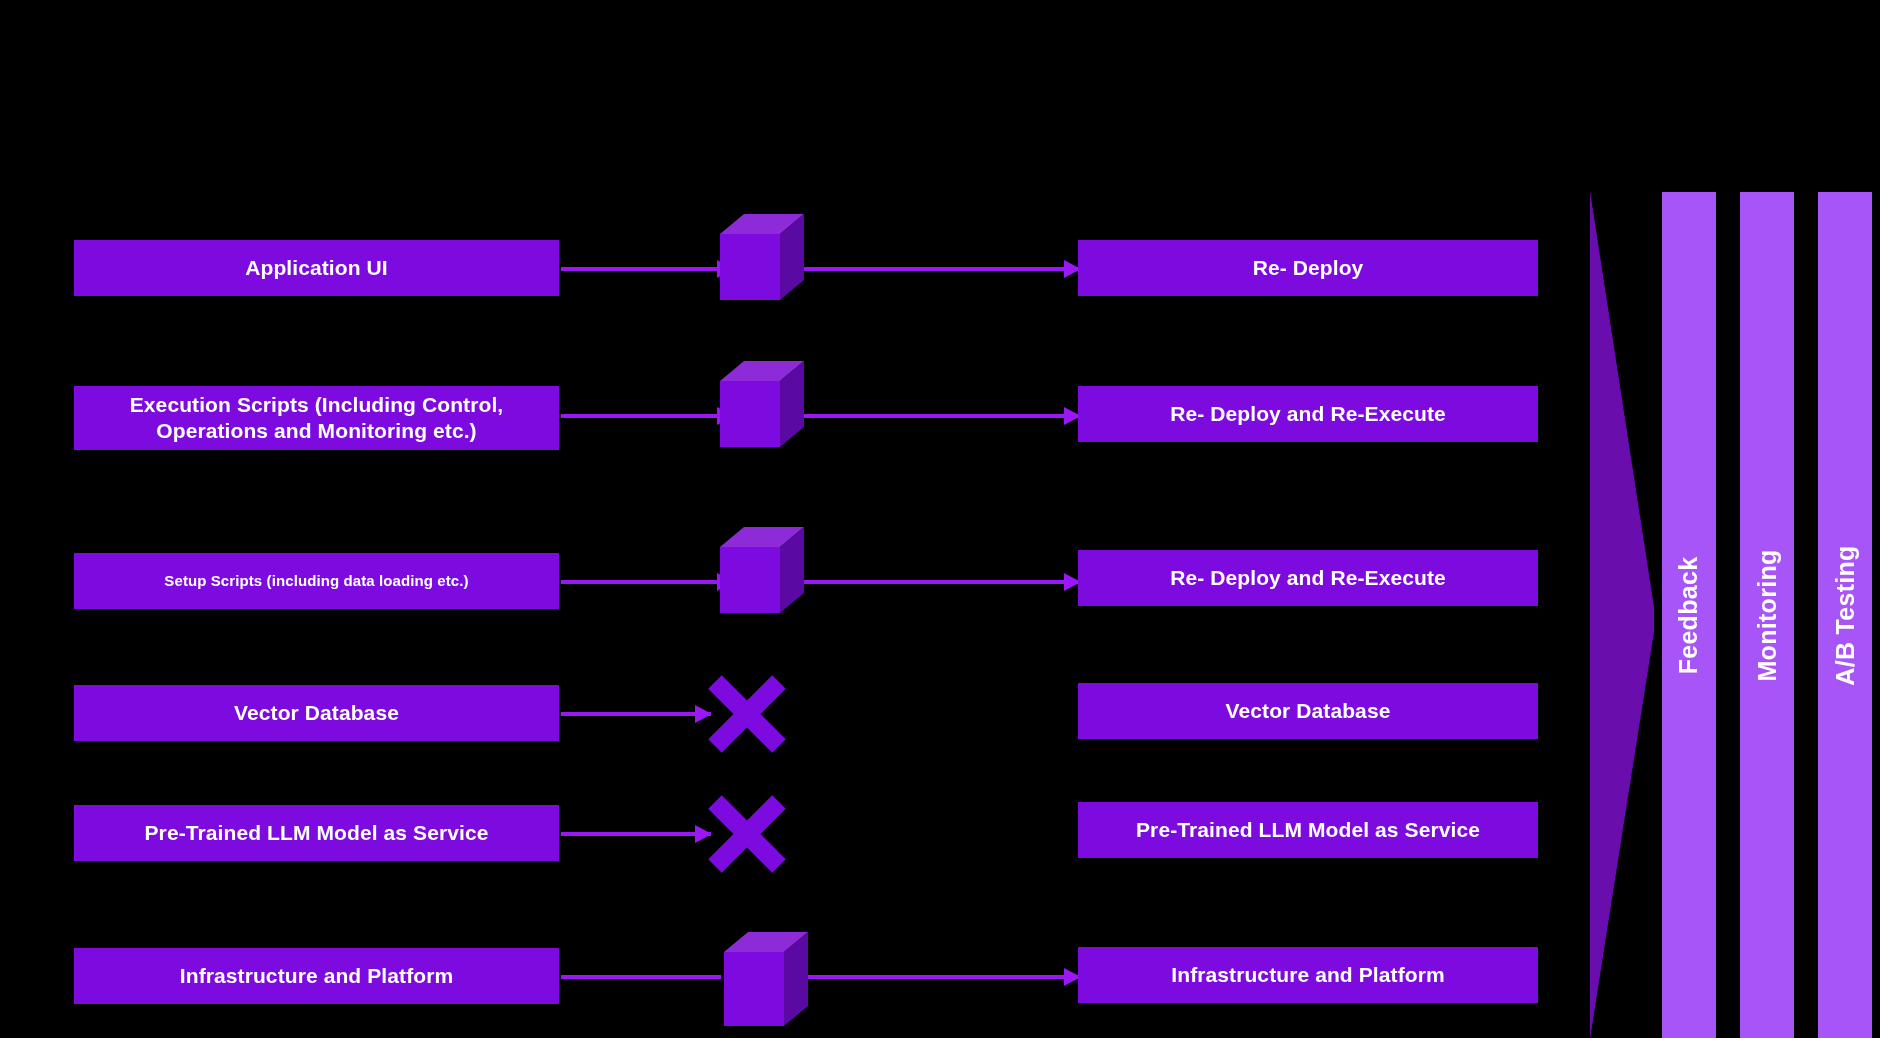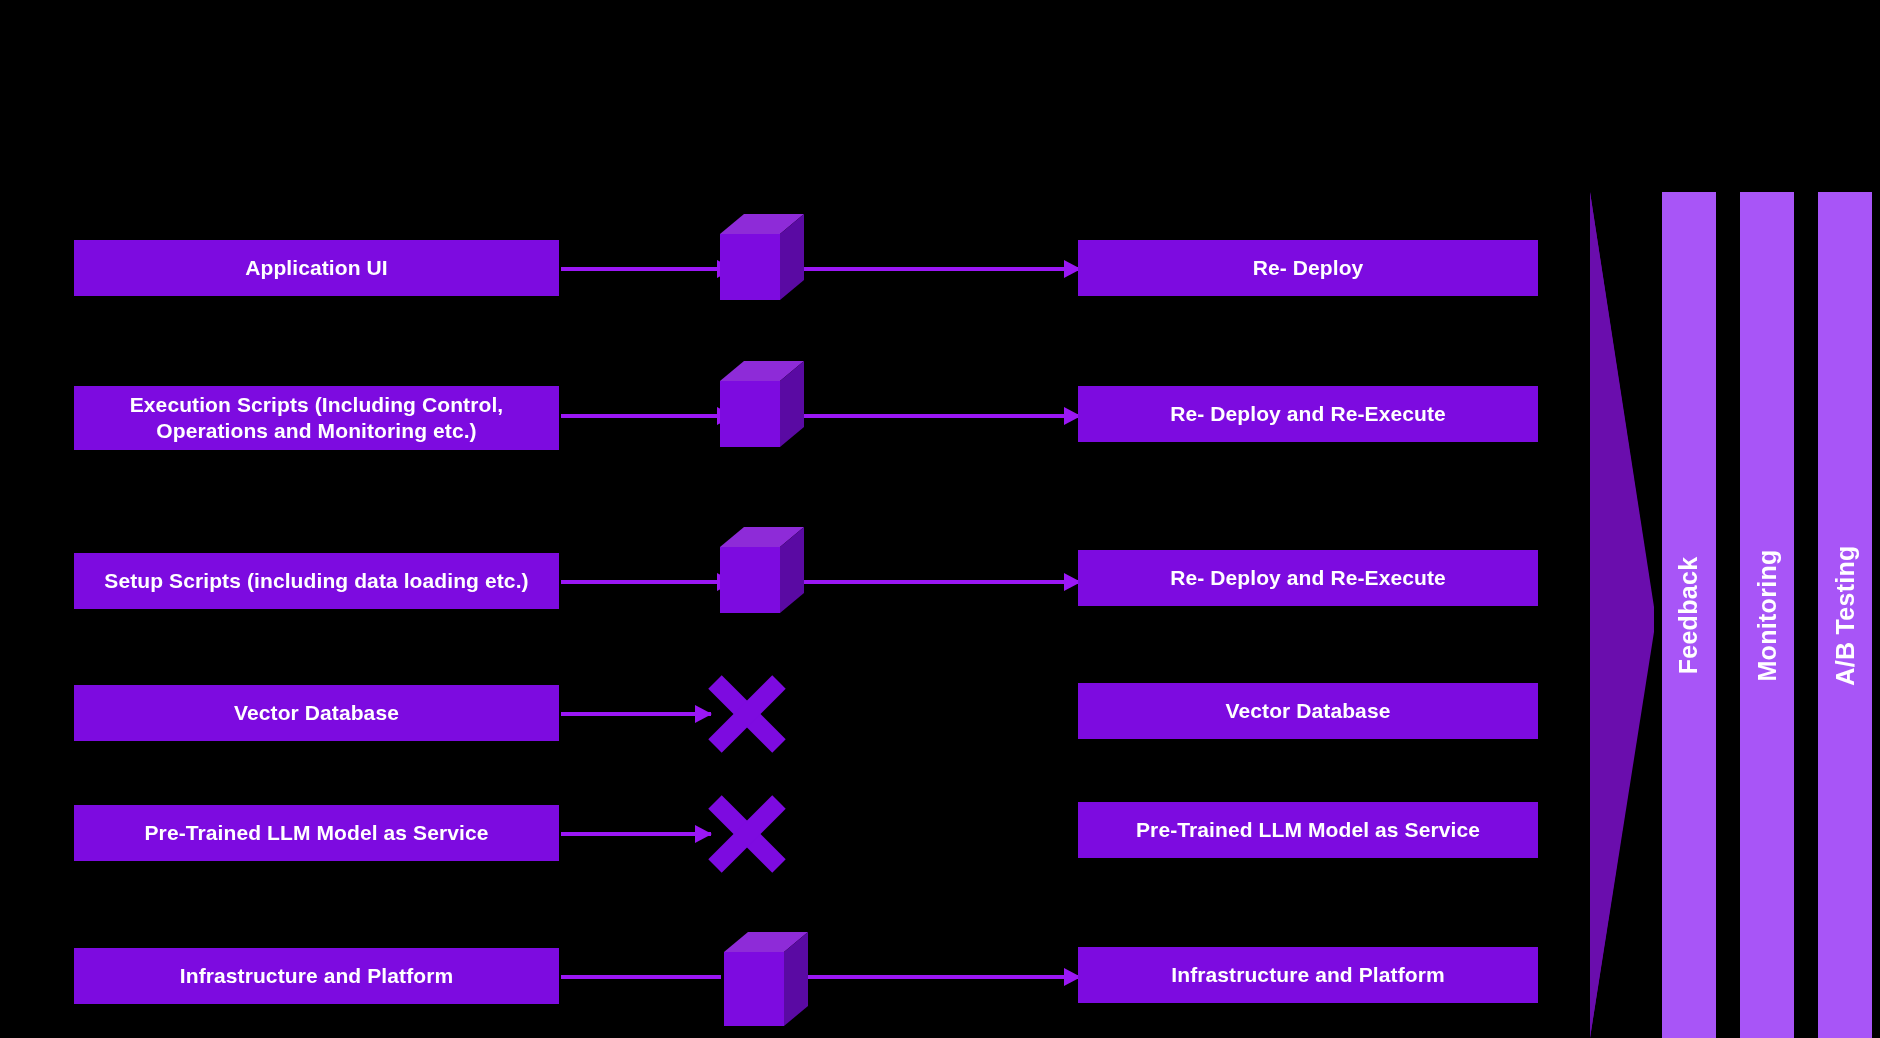--- a/index.html
+++ b/index.html
@@ -127,21 +127,21 @@
     <svg viewBox="0 0 92 92" xmlns="http://www.w3.org/2000/svg" aria-hidden="true">
       <polygon points="8,24 32,4 92,4 68,24" fill="#8E2BD8"></polygon>
       <polygon points="68,24 92,4 92,70 68,90" fill="#5A0AA3"></polygon>
       <polygon points="8,24 68,24 68,90 8,90" fill="#7D0BE0"></polygon>
     </svg>
   </div>
   <div class="node-box" style="left:1078px; top:386px; width:460px; height:56px; font-size:21px;">
     <span class="box-label">Re- Deploy and Re-Execute</span>
   </div>
 
-  <div class="node-box" style="left:74px; top:553px; width:485px; height:56px; font-size:21px;justify-content:center;">
+  <div class="node-box" style="left:74px; top:553px; width:485px; height:56px; font-size:15px;justify-content:center;">
     <span class="box-label">Setup Scripts (including data loading etc.)</span>
   </div>
   <div class="arrow" style="left:561px; top:580px; width:172px;"></div>
   <div class="line" style="left:748px; top:580px; width:330px;"></div>
   <div class="arrow" style="left:980px; top:580px; width:100px;"></div>
   <div class="cube" style="left:712px; top:523px; width:92px; height:92px;">
     <svg viewBox="0 0 92 92" xmlns="http://www.w3.org/2000/svg" aria-hidden="true">
       <polygon points="8,24 32,4 92,4 68,24" fill="#8E2BD8"></polygon>
       <polygon points="68,24 92,4 92,70 68,90" fill="#5A0AA3"></polygon>
       <polygon points="8,24 68,24 68,90 8,90" fill="#7D0BE0"></polygon>

